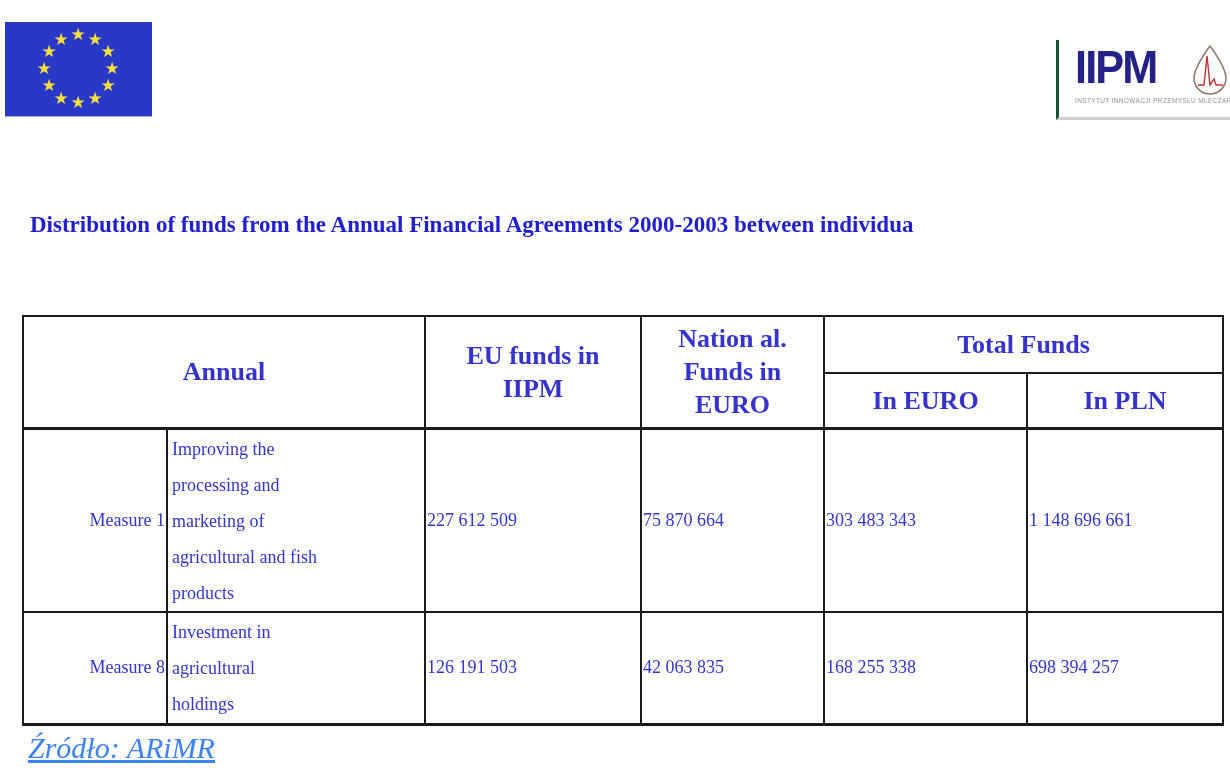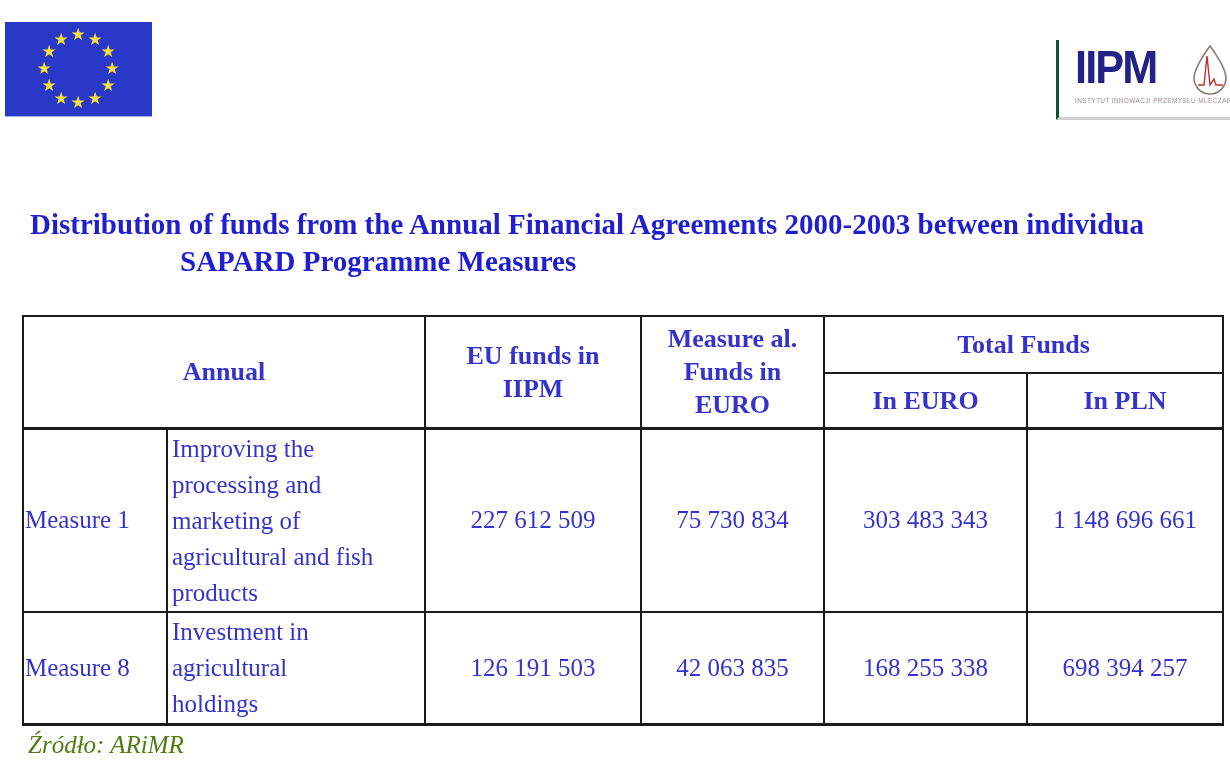--- a/index.html
+++ b/index.html
@@ -22,40 +22,40 @@
   .iipm-acronym{position:absolute;left:16px;top:2px;color:#232287;
                 font-family:"Liberation Sans", sans-serif;font-weight:bold;font-size:47px;
                 letter-spacing:-2px;transform:scaleX(0.92);transform-origin:left top;line-height:50px;}
   .iipm-drop{position:absolute;left:130px;top:4px;}
   .iipm-caption{position:absolute;left:16px;top:57px;width:156px;color:#9a8f8a;
                 font-family:"Liberation Sans", sans-serif;font-size:6.5px;letter-spacing:0.35px;
                 white-space:nowrap;}
 
   
   .title{position:absolute;left:30px;top:206px;width:1200px;color:#1f1fd0;font-weight:bold;
-         font-size:29px;line-height:37px;}
+         font-size:23px;line-height:37px;}
   .title .line1{white-space:nowrap;}
   .title .line2{padding-left:150px;white-space:nowrap;}
 
   
   table.funds{position:absolute;left:22px;top:315px;width:1200px;border-collapse:collapse;
               table-layout:fixed;color:#3434cc;}
   table.funds{border:2px solid #1b1b1b;border-bottom-width:3px;}
   table.funds th, table.funds td{border:2px solid #1b1b1b;overflow:hidden;}
   table.funds thead th{font-weight:bold;font-size:26px;text-align:center;vertical-align:middle;
                        white-space:pre-line;line-height:33px;}
-  table.funds tbody td{font-size:25px;font-weight:normal;}
+  table.funds tbody td{font-size:18px;font-weight:normal;}
   table.funds tbody tr:first-child td{border-top-width:3px;}
-  .cell-measure{text-align:left;vertical-align:middle;}
+  .cell-measure{text-align:right;vertical-align:middle;}
   .cell-desc{text-align:left;vertical-align:top;padding:1px 2px 0 4px;line-height:36px;
              white-space:pre-line;}
-  .cell-num{text-align:center;vertical-align:middle;margin-left:44px;}
+  .cell-num{text-align:left;vertical-align:middle;margin-left:44px;}
 
   
-  .source{position:absolute;left:28px;top:731px;font-style:italic;font-size:25px;color:#4d7c0f;}
+  .source{position:absolute;left:28px;top:731px;font-style:italic;font-size:30px;color:#3b82f6;text-decoration:underline;}
 </style>
 </head>
 <body>
 
 <div id="page">
 
   <div class="eu-flag">
     <span class="star s0">★</span>
     <span class="star s1">★</span>
     <span class="star s2">★</span>
@@ -76,57 +76,56 @@
       <svg width="42" height="52" viewBox="0 0 42 52">
         <path d="M21,2 C21,2 5,23 5,34 a16,16 0 0 0 32,0 C37,23 21,2 21,2 Z" fill="none" stroke="#8d7a6f" stroke-width="1.6"></path>
         <polyline points="9,41 15,41 18,12 21,41 25,35 27,41 34,41" fill="none" stroke="#c03030" stroke-width="1.4"></polyline>
       </svg>
     </span>
     <div class="iipm-caption">INSTYTUT INNOWACJI PRZEMYSŁU MLECZARSKIEGO</div>
   </div>
 
   <div class="title">
     <div class="line1">Distribution of funds from the Annual Financial Agreements 2000-2003 between individua</div>
-    <div class="line2">SAPARD Programme Measures</div>
   </div>
 
   <table class="funds">
     <colgroup>
       <col style="width:144px">
         <col style="width:258px">
         <col style="width:216px">
       <col style="width:183px">
         <col style="width:203px">
         <col style="width:196px">
     </colgroup>
     <thead>
       <tr style="height:57px">
         <th colspan="2" rowspan="2">Annual</th>
         <th rowspan="2">EU funds in
 IIPM</th>
-        <th rowspan="2">Measure al.
+        <th rowspan="2">Nation al.
 Funds in
 EURO</th>
         <th colspan="2">Total Funds</th>
       </tr>
       <tr style="height:55px">
         <th>In EURO</th>
         <th>In PLN</th>
       </tr>
     </thead>
     <tbody>
       <tr style="height:184px">
         <td class="cell-measure">Measure 1</td>
         <td class="cell-desc">Improving the
 processing and
 marketing of
 agricultural and fish
 products</td>
         <td class="cell-num">227 612 509</td>
-        <td class="cell-num">75 730 834</td>
+        <td class="cell-num">75 870 664</td>
         <td class="cell-num">303 483 343</td>
         <td class="cell-num">1 148 696 661</td>
       </tr>
       <tr style="height:112px">
         <td class="cell-measure">Measure 8</td>
         <td class="cell-desc">Investment in
 agricultural
 holdings</td>
         <td class="cell-num">126 191 503</td>
         <td class="cell-num">42 063 835</td>

